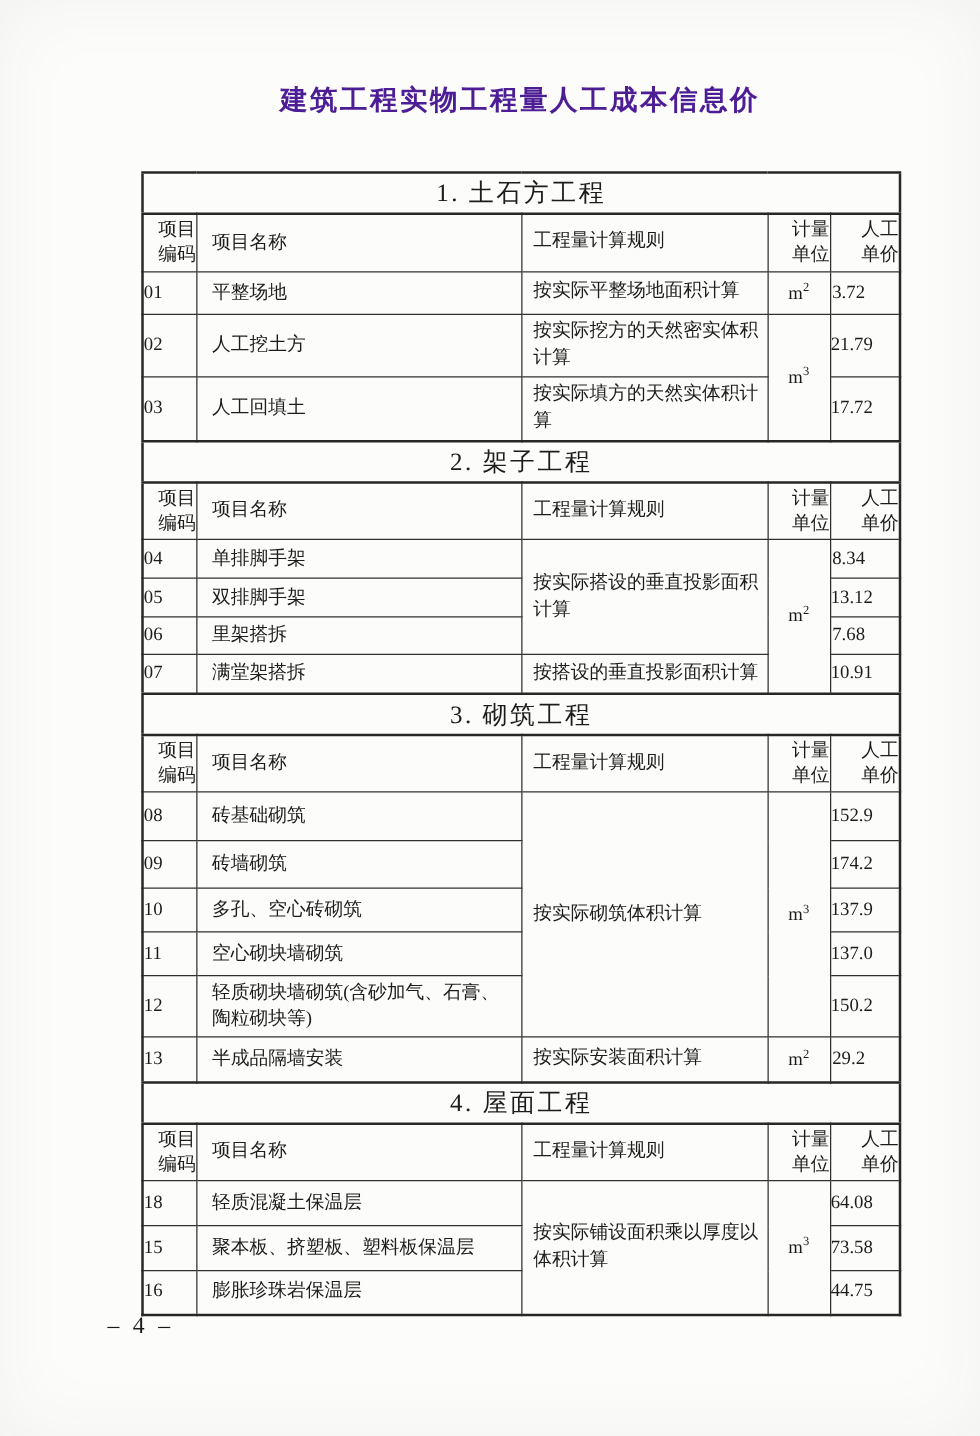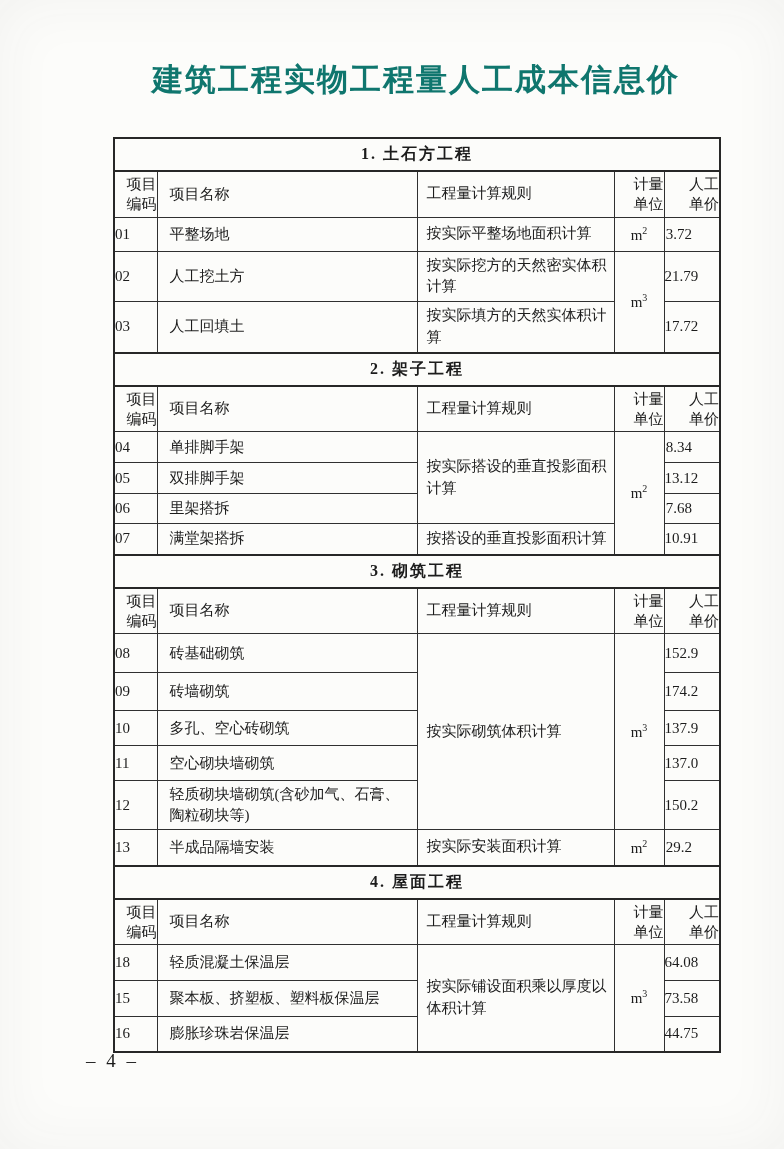--- a/index.html
+++ b/index.html
@@ -17,26 +17,26 @@
   }
 
   .content {
     position: absolute;
     left: 113px;
     top: 58px;
     width: 606px;
   }
 
   .title {
-    font-size: 31px;
+    font-size: 22px;
     font-weight: 700;
     letter-spacing: 2px;
     line-height: 44px;
     text-align: center;
-    color: #0f766e;
+    color: #4c1d95;
     white-space: nowrap;
   }
 
   table.cost-table {
     width: 606px;
     margin-top: 35px;
     border-collapse: collapse;
     border: 2px solid #272727;
     table-layout: fixed;
   }
@@ -45,22 +45,22 @@
     border: 1px solid #303030;
     font-size: 15px;
     color: #1c1c1c;
     vertical-align: middle;
   }
 
   
   tr.sec td {
     height: 33px;
     text-align: center;
-    font-weight: 700;
-    font-size: 16px;
+    font-weight: 400;
+    font-size: 20px;
     letter-spacing: 2px;
     border-top: 2px solid #272727;
     border-bottom: 2px solid #272727;
     margin-left: 28px;
   }
 
   
   tr.head td { height: 46px; }
 
   .c-center { text-align: right; }

